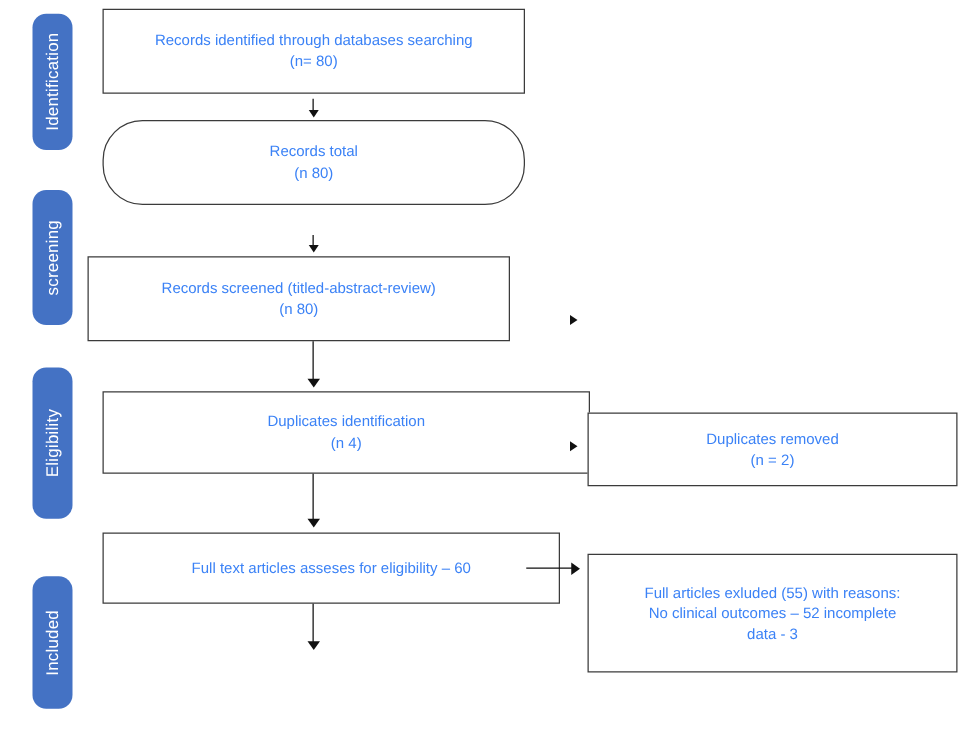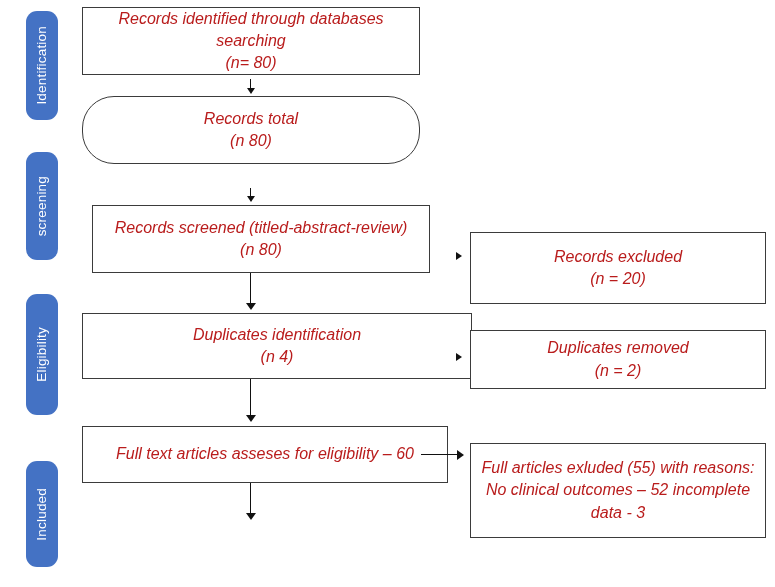--- a/index.html
+++ b/index.html
@@ -47,26 +47,25 @@
     box-sizing: border-box;
     background: #ffffff;
     border: 1.3px solid #3b3b3b;
     display: flex;
     align-items: center;
     justify-content: center;
     text-align: center;
     padding: 2px 10px;
   }
   .fbox .txt {
-    font-size: 16px;
+    font-size: 12px;
     line-height: 1.38;
-    color: #b91c1c;
+    color: #3b82f6;
     text-align: center;
     white-space: pre-line;
-    font-style: italic;
   }
 
   
   .vline {
     position: absolute;
     width: 1.3px;
     background: #111111;
   }
   .hline {
     position: absolute;
@@ -124,39 +123,35 @@
   <div class="fbox" style="left:82px; top:7px; width:338px; height:68px;">
     <span class="txt">Records identified through databases searching
 (n= 80)</span>
   </div>
 
   <div class="fbox" style="left:82px; top:96px; width:338px; height:68px;border-radius:32px;">
     <span class="txt">Records total
 (n 80)</span>
   </div>
 
-  <div class="fbox" style="left:92px; top:205px; width:338px; height:68px;">
+  <div class="fbox" style="left:70px; top:205px; width:338px; height:68px;">
     <span class="txt">Records screened (titled-abstract-review)
 (n 80)</span>
   </div>
 
   <div class="fbox" style="left:82px; top:313px; width:390px; height:66px;">
     <span class="txt">Duplicates identification
 (n 4)</span>
   </div>
 
   <div class="fbox" style="left:82px; top:426px; width:366px; height:57px;">
     <span class="txt">Full text articles asseses for eligibility – 60</span>
   </div>
 
 
-  <div class="fbox" style="left:470px; top:232px; width:296px; height:72px;">
-    <span class="txt">Records excluded
-(n = 20)</span>
-  </div>
 
   <div class="fbox" style="left:470px; top:330px; width:296px; height:59px;">
     <span class="txt">Duplicates removed
 (n = 2)</span>
   </div>
 
   <div class="fbox" style="left:470px; top:443px; width:296px; height:95px;">
     <span class="txt">Full articles exluded (55) with reasons:
 No clinical outcomes – 52 incomplete
 data - 3</span>

